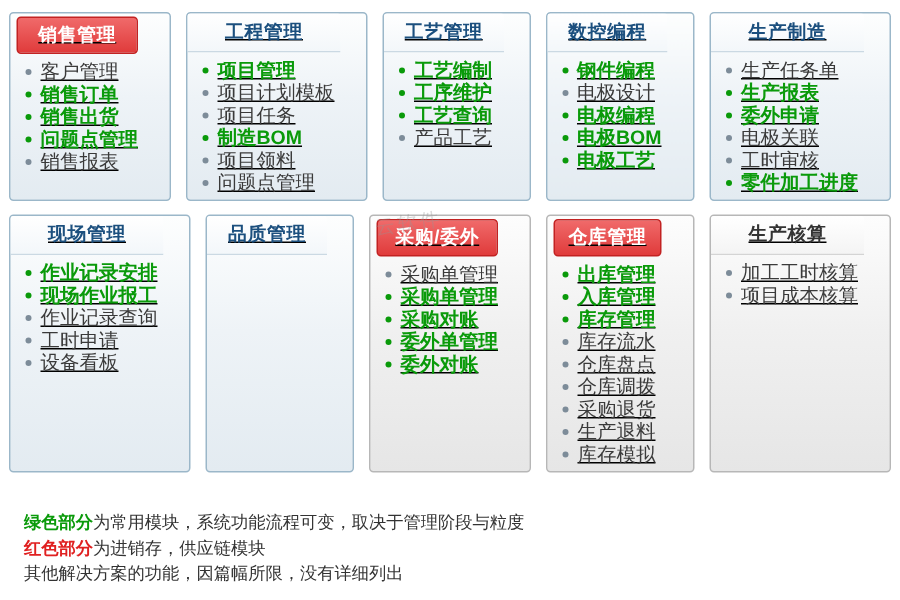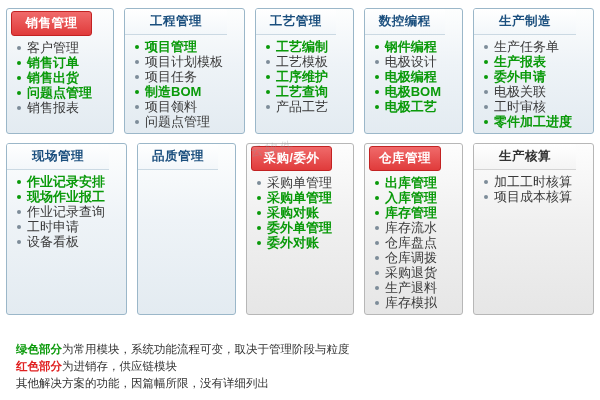--- a/index.html
+++ b/index.html
@@ -27,20 +27,21 @@
     column-gap: 10px;
     row-gap: 8px;
   }
   .card {
     border: 1px solid #9bb7c9;
     border-radius: 3px;
     background: linear-gradient(180deg, #fdfefe 0%, #eef3f7 45%, #e3ebf1 100%);
     box-sizing: border-box;
     padding: 0 17px 4px 0;
     min-height: 30px;
+    text-decoration: underline;
   }
   .card.grayish {
     background: linear-gradient(180deg, #fdfdfd 0%, #f0f0f0 45%, #e6e6e6 100%);
     border-color: #b7b7b7;
   }
   .card-head {
     text-align: center;
     font-size: 12.5px;
     font-weight: bold;
     padding: 4px 2px 4px 2px;
@@ -161,21 +162,20 @@
         <li class="green">制造BOM</li>
         <li class="plain">项目领料</li>
         <li class="plain">问题点管理</li>
       </ul>
     </div>
 
     <div class="card">
       <div class="card-head">工艺管理</div>
       <ul class="items">
         <li class="green">工艺编制</li>
-        <li class="plain">工艺模板</li>
         <li class="green">工序维护</li>
         <li class="green">工艺查询</li>
         <li class="plain">产品工艺</li>
       </ul>
     </div>
 
     <div class="card">
       <div class="card-head">数控编程</div>
       <ul class="items">
         <li class="green">钢件编程</li>

